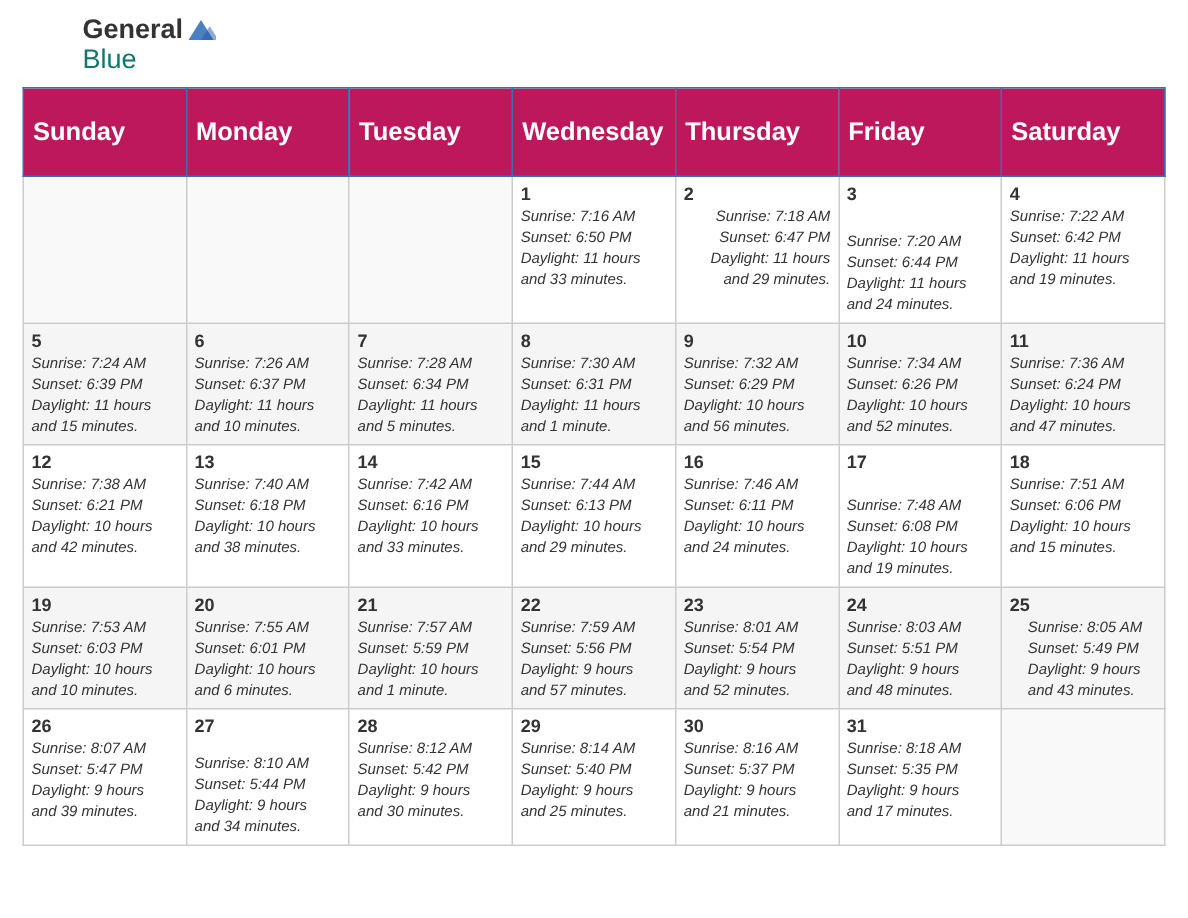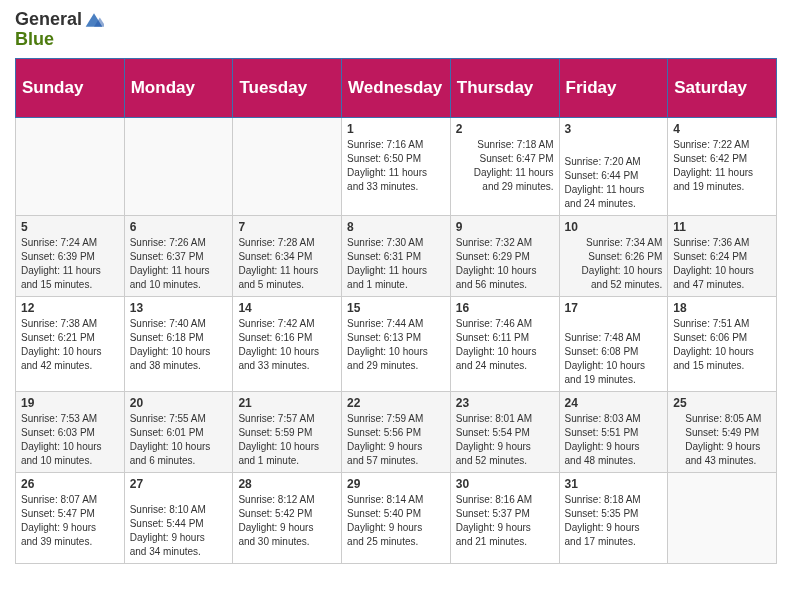--- a/index.html
+++ b/index.html
@@ -68,41 +68,42 @@
       height: 72px;
     }
     .day-number {
       font-size: 12px;
       font-weight: bold;
       display: block;
       margin-bottom: 2px;
     }
     .day-info {
       line-height: 1.4;
+      font-style: italic;
     }
     .row-shade td {
       background: #f5f5f5;
     }
   </style>
 </head>
 <body>
 
 <div class="container">
   <div class="header">
     <div class="logo">
     <div>
-      <div style="display:flex;align-items:flex-start;gap:2px;">
+      <div style="display:flex;align-items:flex-start;gap:2px;margin-left:40px;">
         <div>
           <div style="font-size:18px;font-weight:bold;line-height:1.1;">
             <span style="color:#333;">General</span><svg style="display:inline;vertical-align:middle;margin-left:2px;" width="20" height="20" viewBox="0 0 24 24">
                   <polygon points="2,20 12,4 22,20" fill="#4a7fc1"></polygon>
                   <polygon points="12,20 19,9 26,20" fill="#2255aa" opacity="0.5"></polygon>
                 </svg>
           </div>
-          <div style="font-size:18px;font-weight:bold;color:#4d7c0f;line-height:1.1;">Blue</div>
+          <div style="font-size:18px;font-weight:normal;color:#0f766e;line-height:1.1;">Blue</div>
         </div>
       </div>
     </div>
   </div>
     <div class="title-block">
       <div class="month-title"></div>
       <div class="location"></div>
     </div>
   </div>
 
@@ -183,21 +184,21 @@
           </td>
           <td>
             <span class="day-number">9</span>
             <div class="day-info" style="white-space: pre-line;">Sunrise: 7:32 AM
 Sunset: 6:29 PM
 Daylight: 10 hours
 and 56 minutes.</div>
           </td>
           <td>
             <span class="day-number">10</span>
-            <div class="day-info" style="white-space: pre-line; text-align: right;">Sunrise: 7:34 AM
+            <div class="day-info" style="white-space: pre-line;">Sunrise: 7:34 AM
 Sunset: 6:26 PM
 Daylight: 10 hours
 and 52 minutes.</div>
           </td>
           <td>
             <span class="day-number">11</span>
             <div class="day-info" style="white-space: pre-line;">Sunrise: 7:36 AM
 Sunset: 6:24 PM
 Daylight: 10 hours
 and 47 minutes.</div>

